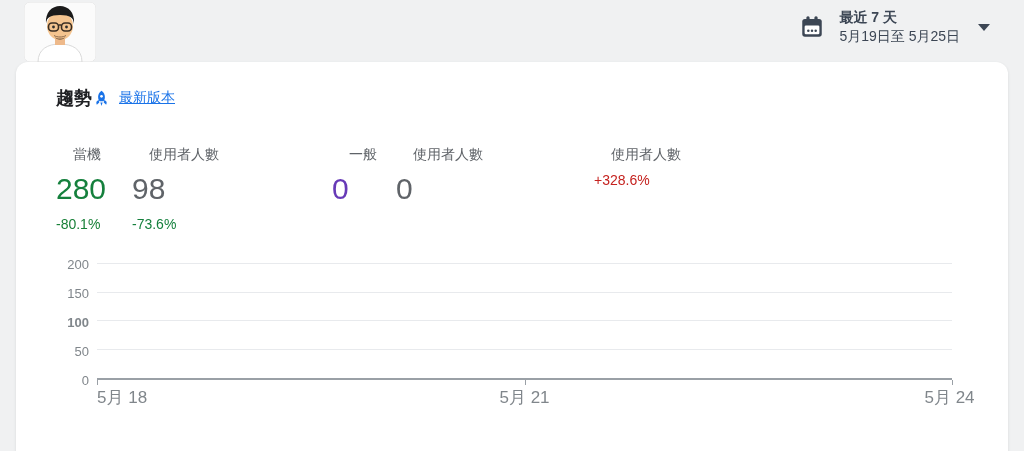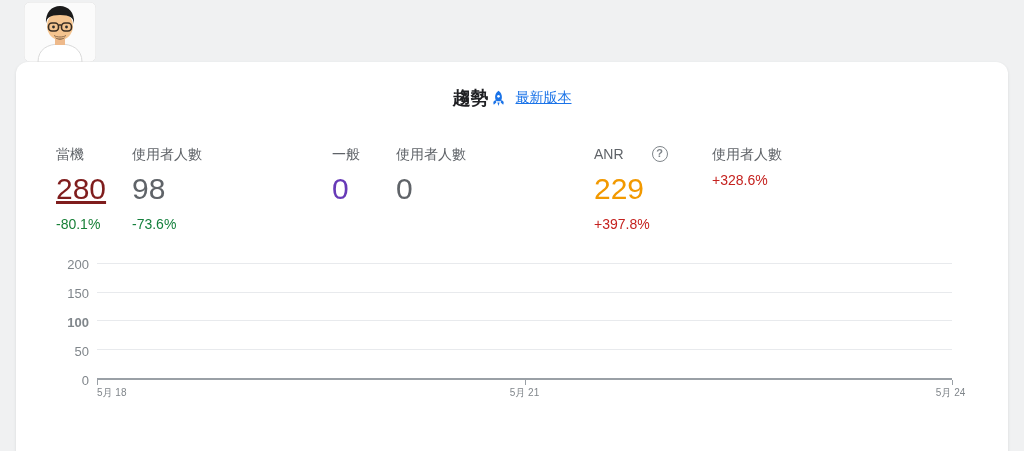--- a/index.html
+++ b/index.html
@@ -12,48 +12,48 @@
   .datepicker { position:absolute; right:34px; top:8px; display:flex; align-items:center; gap:14px; cursor:pointer; }
   .datepicker .cal { width:26px; height:26px; }
   .dp-text { display:flex; flex-direction:column; line-height:19px; }
   .dp-title { font-size:14px; font-weight:700; color:#3c4654; }
   .dp-range { font-size:14px; color:#3c4654; }
   .caret { width:0; height:0; border-left:6px solid transparent; border-right:6px solid transparent; border-top:7px solid #3c4654; margin-left:4px; }
 
   
   .card { position:absolute; left:16px; right:16px; top:62px; bottom:-10px; background:#ffffff;
           border-radius:12px 12px 0 0; box-shadow:0 1px 3px rgba(60,64,67,.12); padding:24px 40px; }
-  .card-head { display:flex; justify-content:center; align-items:center; }
+  .card-head { display:flex; justify-content:flex-start; align-items:center; }
   .card-title { font-size:18px; font-weight:700; color:#202124; line-height:24px; }
   .latest-link { display:flex; align-items:center; gap:8px; color:#1a73e8; font-size:14px; cursor:pointer; }
   .latest-link a { color:#1a73e8; text-decoration:underline; font-weight:500; }
 
   
   .metrics { display:flex; margin-top:34px; }
   .mcol { display:flex; flex-direction:column; }
-  .mcol .mlabel { font-size:14px; color:#5f6368; line-height:20px; display:flex; align-items:center; }
+  .mcol .mlabel { font-size:14px; color:#5f6368; line-height:20px; display:flex; align-items:center;margin-left:17px; }
   .mcol .mvalue { font-size:30px; line-height:38px; margin-top:6px; color:#5f6368; }
   .mcol .mdelta { font-size:14px; line-height:16px; margin-top:8px; min-height:16px; }
   .w1{width:76px;} .w2{width:200px;} .w3{width:64px;} .w4{width:198px;} .w5{width:118px;}
   .help { width:16px; height:16px; border:1.5px solid #80868b; border-radius:50%; color:#80868b;
           font-size:11px; line-height:13px; text-align:center; margin-left:28px; font-weight:700; cursor:pointer; }
 
   
   .chart { margin-top:32px; position:relative; margin-right:16px; }
   .chart-inner { display:flex; }
   .ygutter { width:41px; position:relative; height:116px; flex:none; }
   .ylab { position:absolute; right:8px; font-size:13px; color:#80868b; transform:translateY(50%); }
   .plot { position:relative; flex:1; height:116px; border-bottom:2px solid #9aa0a6; }
   .grid { position:absolute; left:0; right:0; height:1px; background:#e8eaed; }
   .bars { position:absolute; inset:0; display:flex; align-items:flex-end; gap:7px; }
   .bar { flex:1; display:flex; flex-direction:column; justify-content:flex-end; }
   .seg { width:100%; }
   .tick { position:absolute; top:100%; margin-top:2px; width:1px; height:5px; background:#9aa0a6; }
   .xlabels { position:relative; height:22px; margin-left:41px; }
-  .xlab { position:absolute; top:6px; font-size:10px; color:#80868b; white-space:nowrap; }
+  .xlab { position:absolute; top:6px; font-size:17px; color:#80868b; white-space:nowrap; }
   .xlab.left { left:0; }
   .xlab.center { left:50%; transform:translateX(-50%); }
   .xlab.right { left:100%; transform:translateX(-55%); }
 </style>
 </head>
 <body>
 
 <div class="topbar">
   <div class="avatar">
     <svg width="72" height="60" viewBox="0 0 72 60" xmlns="http://www.w3.org/2000/svg">
@@ -66,65 +66,73 @@
       <rect x="24.5" y="21" width="10" height="8" rx="3.5" fill="none" stroke="#3a2e23" stroke-width="1.6"></rect>
       <rect x="37.5" y="21" width="10" height="8" rx="3.5" fill="none" stroke="#3a2e23" stroke-width="1.6"></rect>
       <line x1="34.5" y1="23" x2="37.5" y2="23" stroke="#3a2e23" stroke-width="1.6"></line>
       <circle cx="29.5" cy="25" r="1.4" fill="#2c2c2c"></circle>
       <circle cx="42.5" cy="25" r="1.4" fill="#2c2c2c"></circle>
       <path d="M31 35 C33 37 39 37 41 35 C40 38.5 32 38.5 31 35 Z" fill="#7a5b42"></path>
       <path d="M30 33.5 C33 35.5 39 35.5 42 33.5" fill="none" stroke="#8c6a4e" stroke-width="1"></path>
     </svg>
   </div>
 
+  <div class="datepicker">
+    <svg class="cal" viewBox="0 0 24 24">
+      <rect x="3" y="4.5" width="18" height="16.5" rx="2.5" fill="#3c4654"></rect>
+      <rect x="6.8" y="2" width="3" height="5" rx="1.4" fill="#3c4654"></rect>
+      <rect x="14.2" y="2" width="3" height="5" rx="1.4" fill="#3c4654"></rect>
+      <rect x="5.2" y="10.5" width="13.6" height="8.3" rx="1.2" fill="#ffffff"></rect>
+      <circle cx="8.6" cy="15.5" r="1.15" fill="#3c4654"></circle>
+      <circle cx="12" cy="15.5" r="1.15" fill="#3c4654"></circle>
+      <circle cx="15.4" cy="15.5" r="1.15" fill="#3c4654"></circle>
+    </svg>
+    <div class="dp-text">
+      <span class="dp-title">最近 7 天</span>
+      <span class="dp-range">5月19日至 5月25日</span>
+    </div>
+    <span class="caret"></span>
+  </div>
 </div>
 
 <div class="card">
   <div class="card-head">
     <div class="card-title">趨勢</div>
     <div class="latest-link">
       <svg width="19" height="19" viewBox="0 0 24 24">
         <path d="M12 2.2 C14.8 4.1 16.3 7 16.3 10 C16.3 12 15.7 13.9 14.6 15.5 L9.4 15.5 C8.3 13.9 7.7 12 7.7 10 C7.7 7 9.2 4.1 12 2.2 Z" fill="#1a73e8"></path>
         <circle cx="12" cy="9.3" r="1.7" fill="#ffffff"></circle>
         <path d="M8.3 13.5 L5.6 16.2 C5.3 17.5 5.5 18.8 6.1 19.8 L9.2 16.9 Z" fill="#1a73e8"></path>
         <path d="M15.7 13.5 L18.4 16.2 C18.7 17.5 18.5 18.8 17.9 19.8 L14.8 16.9 Z" fill="#1a73e8"></path>
         <path d="M10.6 17 L13.4 17 L12 21.5 Z" fill="#1a73e8"></path>
       </svg>
       <a>最新版本</a>
     </div>
   </div>
 
   <div class="metrics">
     <div class="mcol w1">
       <span class="mlabel">當機</span>
-      <span class="mvalue" style="color: #7f1d1d; text-decoration: underline;">280</span>
+      <span class="mvalue" style="color: #15803d;">280</span>
       <span class="mdelta" style="color: rgb(24, 128, 56);">-80.1%</span>
     </div>
     <div class="mcol w2">
       <span class="mlabel">使用者人數</span>
       <span class="mvalue" style="color: rgb(95, 99, 104);">98</span>
       <span class="mdelta" style="color: #15803d;">-73.6%</span>
     </div>
     <div class="mcol w3">
       <span class="mlabel">一般</span>
       <span class="mvalue" style="color: rgb(103, 58, 183);">0</span>
       <span class="mdelta" style="color: rgb(24, 128, 56);"></span>
     </div>
     <div class="mcol w4">
       <span class="mlabel">使用者人數</span>
       <span class="mvalue" style="color: rgb(95, 99, 104);">0</span>
       <span class="mdelta" style="color: rgb(24, 128, 56);"></span>
-    </div>
-    <div class="mcol w5">
-      <span class="mlabel">
-        <span>ANR</span>
-        <span class="help">?</span>
-      </span>
-      <span class="mvalue" style="color: rgb(242, 153, 0);">229</span>
-      <span class="mdelta" style="color: rgb(197, 34, 31);">+397.8%</span>
     </div>
     <div class="mcol">
       <span class="mlabel">使用者人數</span>
       <span class="mdelta" style="color: rgb(197, 34, 31);">+328.6%</span>
     </div>
   </div>
 
   <div class="chart">
     <div class="chart-inner">
       <div class="ygutter">

